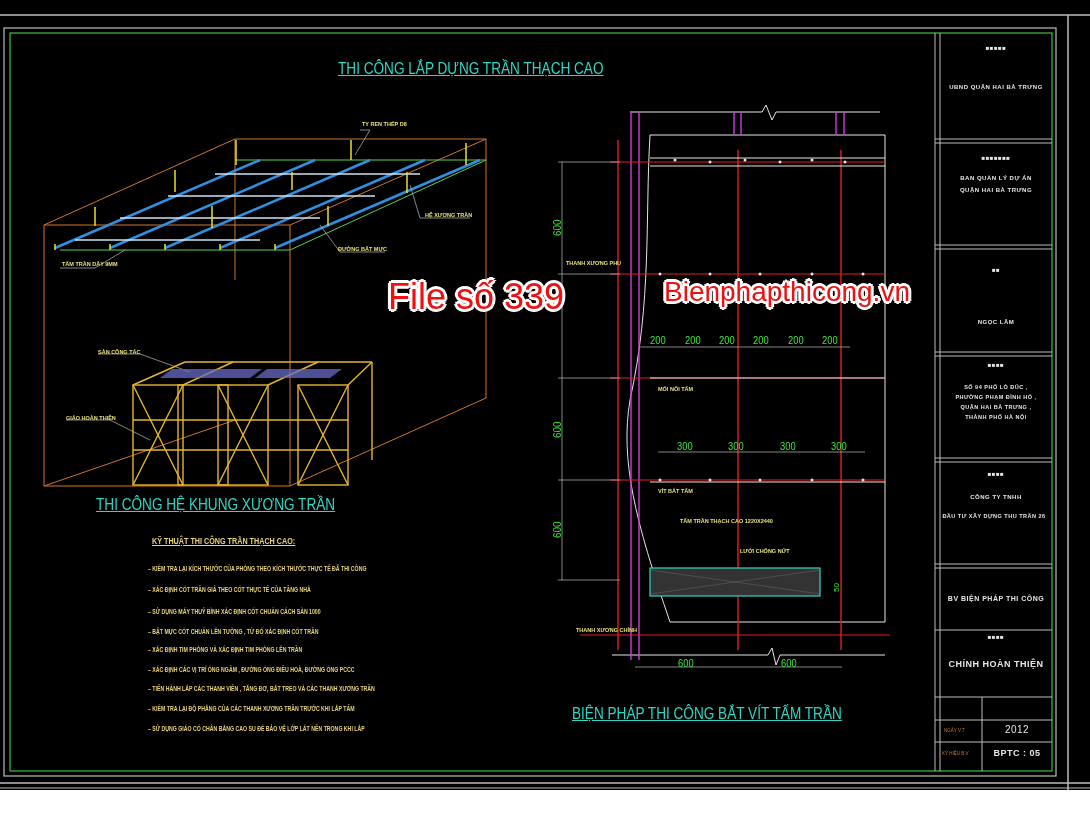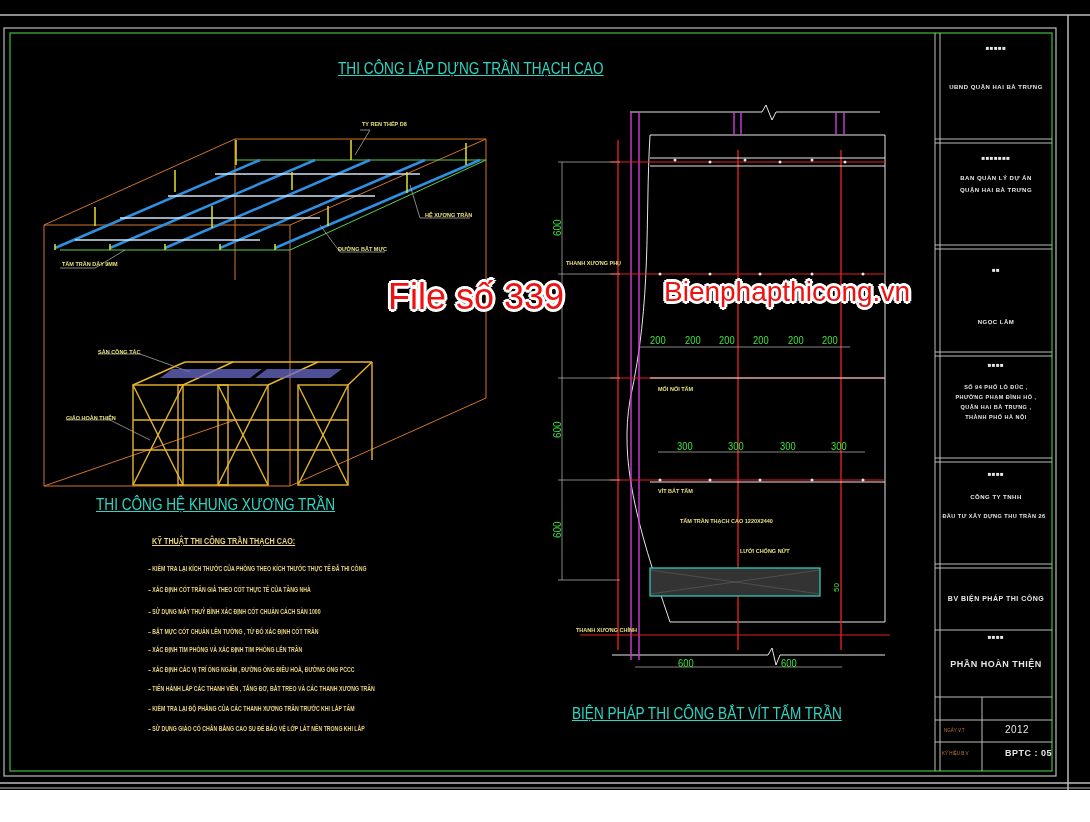--- a/index.html
+++ b/index.html
@@ -273,23 +273,23 @@
     <div class="tb-text" style="left:940px;top:362px;width:112px;">■■■■</div>
     <div class="tb-text" style="left:940px;top:384px;width:112px;font-size:5.5px;">SỐ 94 PHỐ LÒ ĐÚC ,</div>
     <div class="tb-text" style="left:940px;top:394px;width:112px;font-size:5.5px;">PHƯỜNG PHẠM ĐÌNH HỔ ,</div>
     <div class="tb-text" style="left:940px;top:404px;width:112px;font-size:5.5px;">QUẬN HAI BÀ TRƯNG ,</div>
     <div class="tb-text" style="left:940px;top:414px;width:112px;font-size:5.5px;">THÀNH PHỐ HÀ NỘI</div>
     <div class="tb-text" style="left:940px;top:471px;width:112px;">■■■■</div>
     <div class="tb-text" style="left:940px;top:494px;width:112px;">CÔNG TY TNHH</div>
     <div class="tb-text" style="left:936px;top:513px;width:116px;font-size:5.5px;">ĐẦU TƯ XÂY DỰNG THU TRẦN 26</div>
     <div class="tb-text" style="left:940px;top:595px;width:112px;font-size:7px;">BV BIỆN PHÁP THI CÔNG</div>
     <div class="tb-text" style="left:940px;top:634px;width:112px;">■■■■</div>
-    <div class="tb-text" style="left:940px;top:659px;width:112px;font-size:9px;">PHẦN HOÀN THIỆN</div>
+    <div class="tb-text" style="left:940px;top:659px;width:112px;font-size:9px;">CHÍNH HOÀN THIỆN</div>
     <div class="tb-small" style="left:944px;top:728px;">NGÀY V.T</div>
     <div class="tb-text" style="left:982px;top:724px;width:70px;font-size:10px;font-weight:normal;">2012</div>
     <div class="tb-small" style="left:942px;top:751px;">KÝ HIỆU B.V</div>
-    <div class="tb-text" style="left:982px;top:748px;width:70px;font-size:9px;text-align:right;">BPTC : 05</div>
+    <div class="tb-text" style="left:982px;top:748px;width:70px;font-size:9px;">BPTC : 05</div>
   </div>
 
   <div class="watermark" style="left:388px;top:276px;font-size:36px;">File số 339</div>
   <div class="watermark" style="left:664px;top:276px;font-size:28px;">Bienphapthicong.vn</div>
 
 </div>
 
 </body></html>

